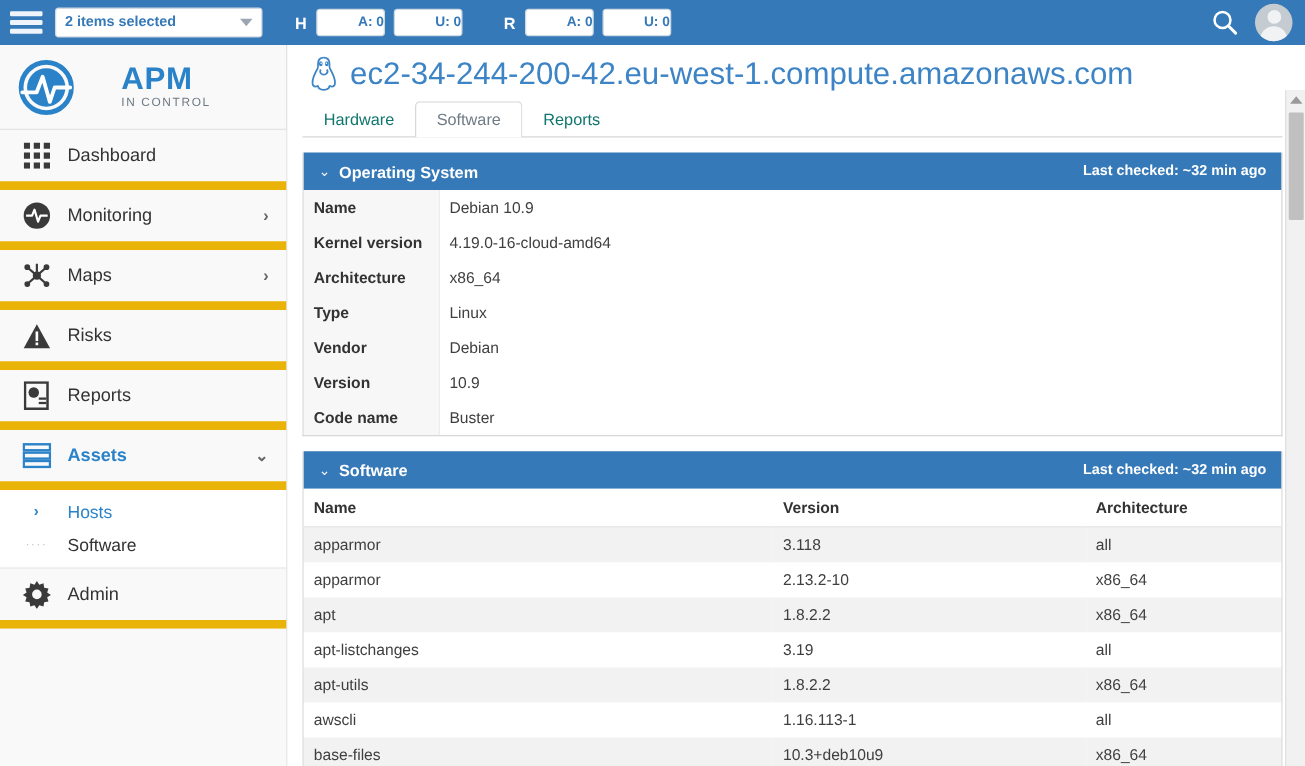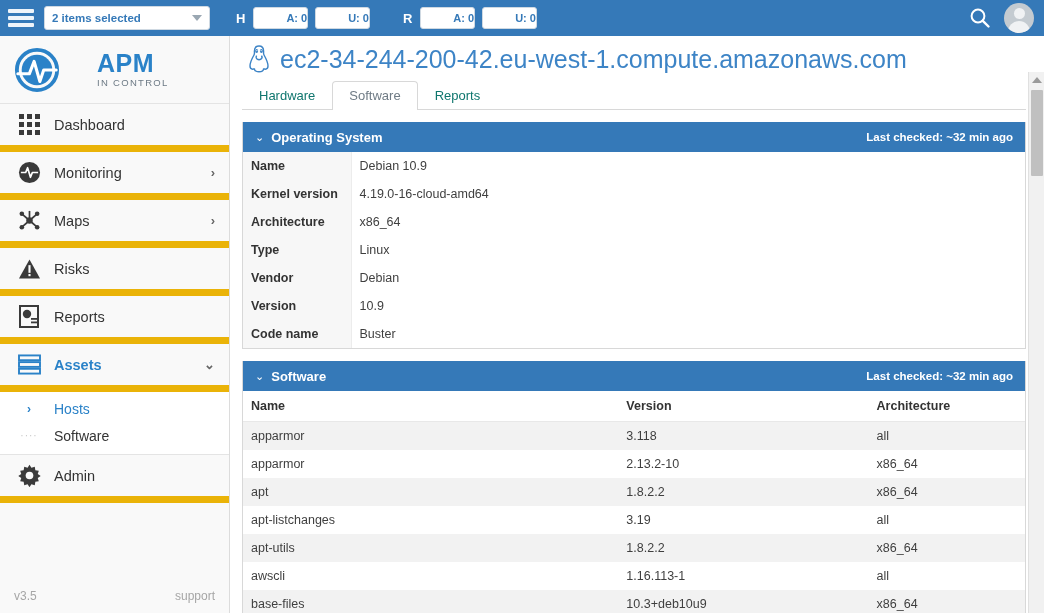--- a/index.html
+++ b/index.html
@@ -292,24 +292,20 @@
               <path fill="#3a3a3a" d="M12 0.8l2 3.1 3.5-1.1 0.6 3.6 3.6 0.6-1.1 3.5 3.1 2-3.1 2 1.1 3.5-3.6 0.6-0.6 3.6-3.5-1.1-2 3.1-2-3.1-3.5 1.1-0.6-3.6-3.6-0.6 1.1-3.5-3.1-2 3.1-2-1.1-3.5 3.6-0.6 0.6-3.6 3.5 1.1z"></path>
               <circle cx="12" cy="12" r="4" fill="#f9f9f9"></circle>
             </svg>
           </div>
           <div class="n-label">Admin</div>
         </div>
 
       </div>
 
       <div class="sidebar-spacer"></div>
-      <div class="sidebar-foot">
-        <span>v3.5</span>
-        <span class="support">support</span>
-      </div>
     </div>
 
     <div class="main">
 
       <div class="page-title">
         <svg class="tux" viewBox="0 0 26 30">
           <g fill="none" stroke="#3d84c6" stroke-width="1.4">
             <path d="M13 2c-3.1 0-4.6 2.3-4.6 5.2 0 1.6 0.3 2.6-0.4 3.8C6.6 13.4 4 18.5 4 22.1c0 2 1 3.1 2.6 3.1 0.7 0 1.3-0.3 1.8-0.8"></path>
             <path d="M13 2c3.1 0 4.6 2.3 4.6 5.2 0 1.6-0.3 2.6 0.4 3.8 1.4 2.4 4 7.5 4 11.1 0 2-1 3.1-2.6 3.1-0.7 0-1.3-0.3-1.8-0.8"></path>
             <path d="M8.4 24.4c0 2.1 2 3.4 4.6 3.4s4.6-1.3 4.6-3.4"></path>

